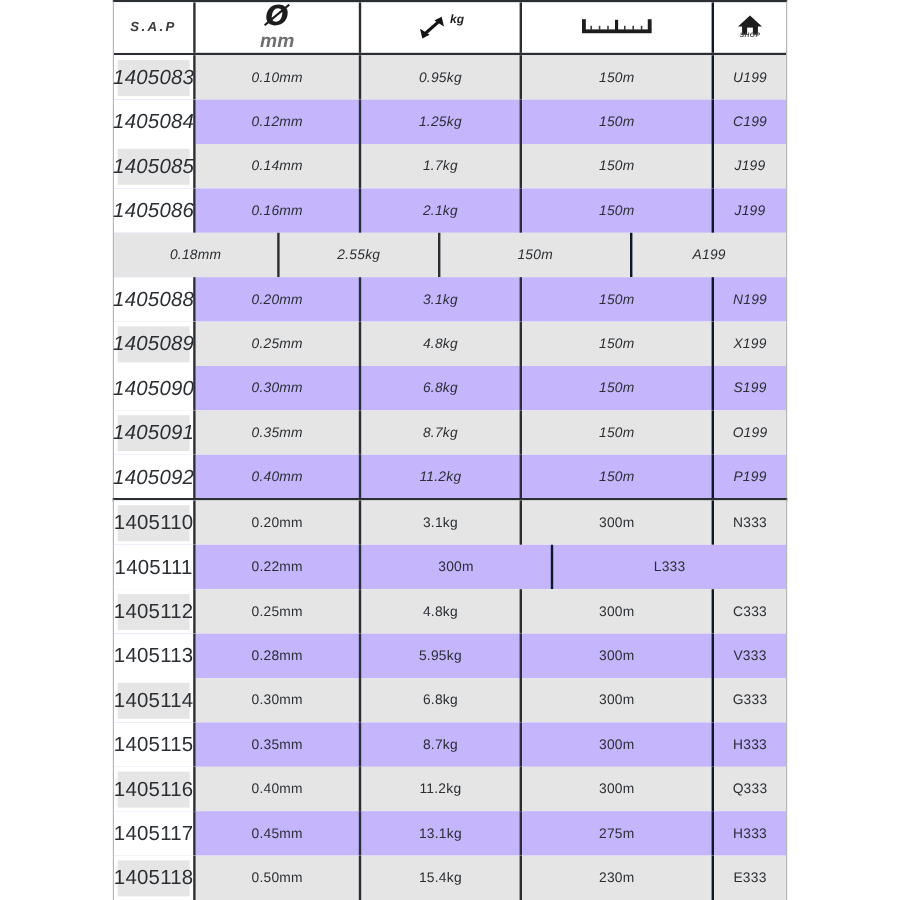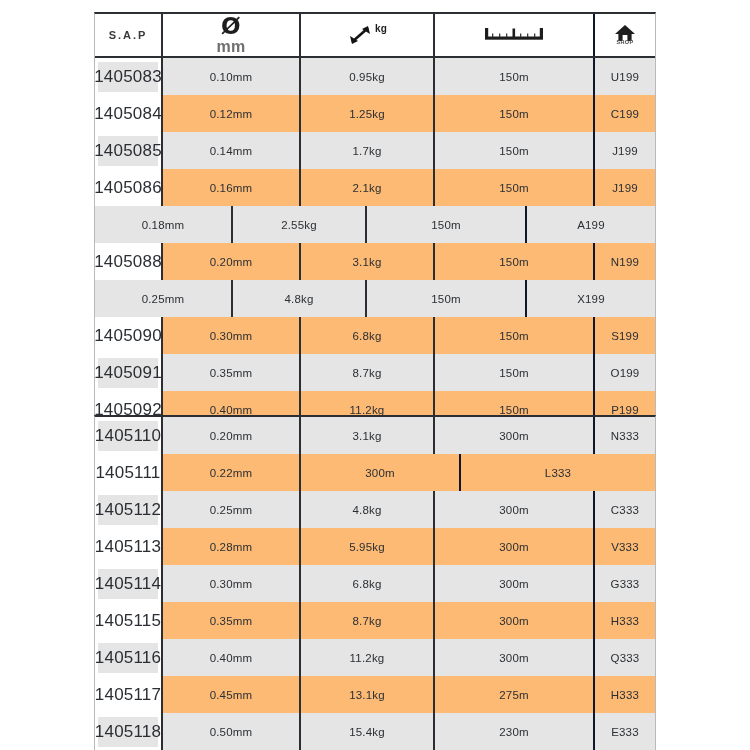--- a/index.html
+++ b/index.html
@@ -15,29 +15,29 @@
     position:absolute;
     left:94px;
     width:562px;
     box-sizing:border-box;
     border-top:2px solid #2b2f33;
     border-bottom:2px solid #2b2f33;
     border-left:1px solid #b9b9b9;
     border-right:1px solid #b9b9b9;
     background:#ffffff;
   }
-  #block-1{top:12px;}
+  #block-1{top:0px;font-style:italic;}
   #block-2{top:415px;}
 
   .row{
     position:relative;
     display:flex;
     height:37px;
     align-items:stretch;
-    background:#fdba74;
+    background:#c4b5fd;
   }
   .row.shaded{background:#e5e5e5;}
   .row.header{
     height:42px;
     background:#ffffff;
     border-bottom:2px solid #2b2f33;
   }
 
   
   .cell{
@@ -178,20 +178,23 @@
         <div class="row">
           <div class="cell c-sap">
             <div class="sap-band">1405088</div>
           </div>
           <div class="cell c-dia">0.20mm</div>
           <div class="cell c-kg">3.1kg</div>
           <div class="cell c-len">150m</div>
           <div class="cell c-shop">N199</div>
         </div>
         <div class="row shaded">
+          <div class="cell c-sap">
+            <div class="sap-band">1405089</div>
+          </div>
           <div class="cell c-dia">0.25mm</div>
           <div class="cell c-kg">4.8kg</div>
           <div class="cell c-len">150m</div>
           <div class="cell c-shop">X199</div>
         </div>
         <div class="row">
           <div class="cell c-sap">
             <div class="sap-band">1405090</div>
           </div>
           <div class="cell c-dia">0.30mm</div>

